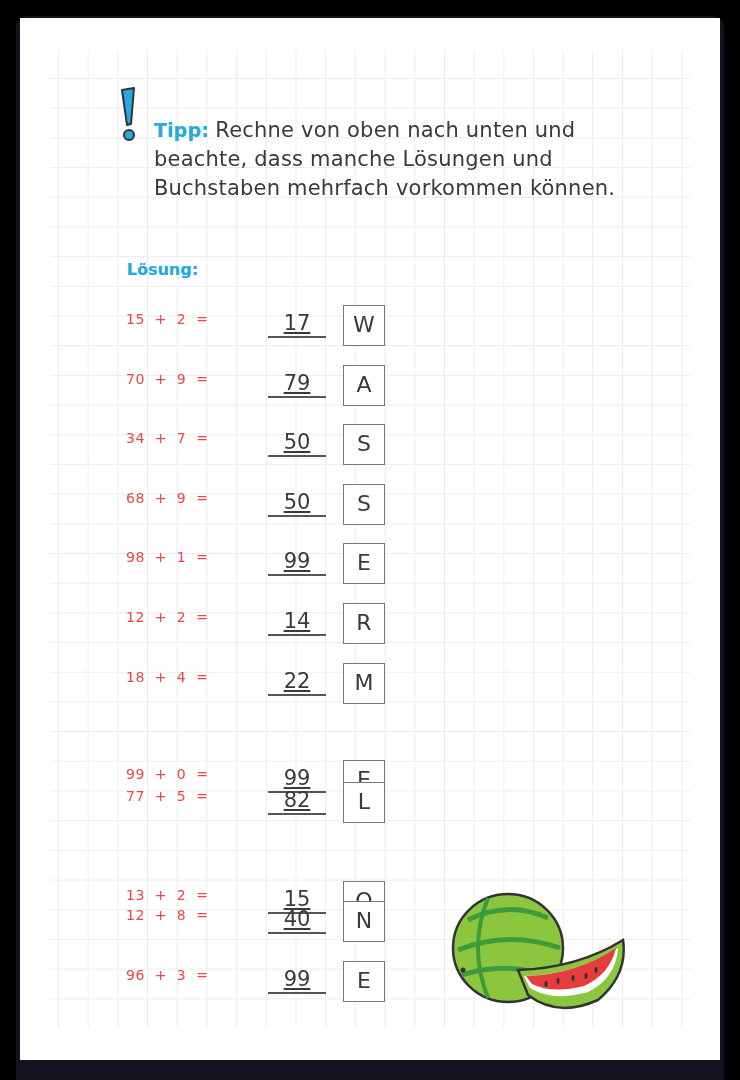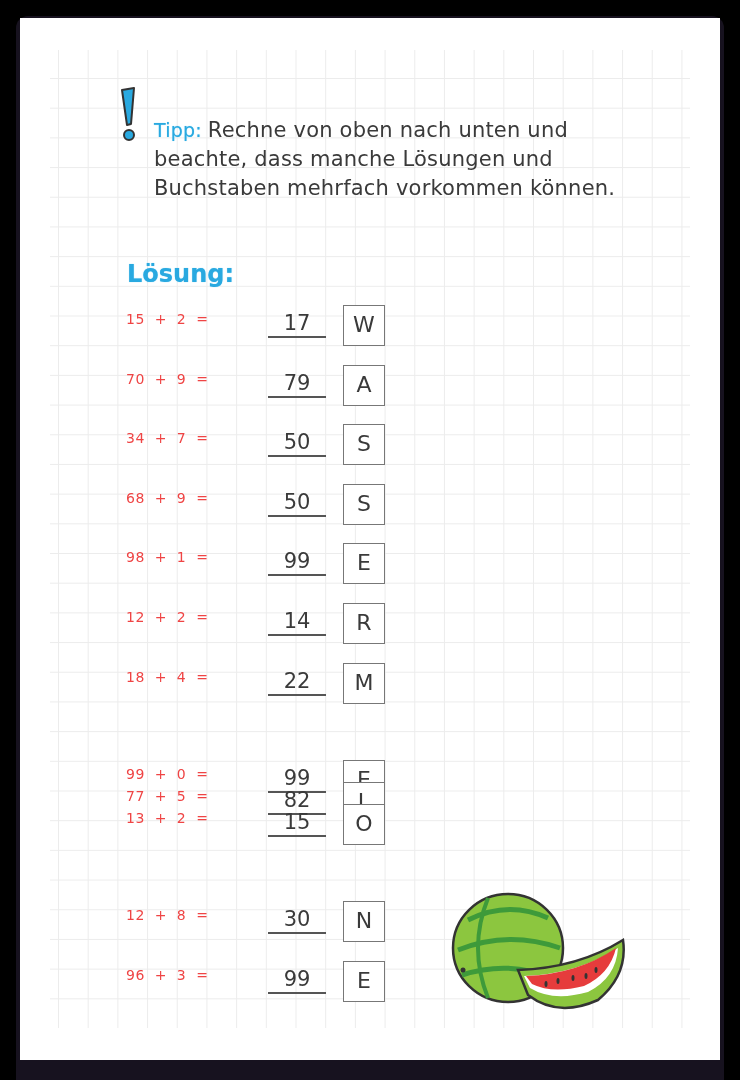--- a/index.html
+++ b/index.html
@@ -25,38 +25,39 @@
   }
   .tip {
     position:absolute; left:96px; top:68px; width:520px;
   }
   .excl { position:absolute; left:0; top:0; }
   .tip-text {
     position:absolute; left:38px; top:30px; width:500px;
     font-size:21px; line-height:29px; color:#3a3a3a; letter-spacing:0.2px;
   }
   .tip-label {
-    color:#29a9e0; font-weight:normal; font-size:19px; margin-right:6px;
+    color:#29a9e0; font-weight:bold; font-size:19px; margin-right:6px;
     text-shadow: 0 0 1px #7fd0f2;
   }
   .loesung {
     position:absolute; left:107px; top:242px;
-    color:#29a9e0; font-weight:bold; font-size:24px;
+    color:#29a9e0; font-weight:bold; font-size:16px;
     text-shadow: 0 0 1px #7fd0f2;
   }
   .rows { position:absolute; left:0; top:0; }
   .row { position:absolute; left:0; width:400px; height:42px; }
   .eq {
     position:absolute; left:106px; top:6px; font-size:14px; color:#ef4444;
     white-space:pre; letter-spacing:0.5px;
   }
   .ans {
     position:absolute; left:248px; top:6px; width:58px; text-align:center;
     font-size:21px; color:#3a3a3a; border-bottom:2px solid #555; line-height:24px;
     padding-bottom:1px;
+    text-decoration:underline;
   }
   .box {
     position:absolute; left:323px; top:0; width:40px; height:39px;
     border:1.5px solid #777; background:#fff;
     text-align:center; line-height:38px; font-size:22px; color:#3a3a3a;
   }
   .melon { position:absolute; left:428px; top:872px; }
 </style>
 </head>
 <body>
@@ -116,28 +117,28 @@
       <div class="row" style="top: 704.2px; margin-top: 38px;">
         <div class="eq">99  +  0  =</div>
         <div class="ans">99</div>
         <div class="box">E</div>
       </div>
       <div class="row" style="top: 763.8px;">
         <div class="eq">77  +  5  =</div>
         <div class="ans">82</div>
         <div class="box">L</div>
       </div>
-      <div class="row" style="top: 786px;">
+      <div class="row" style="top: 863px;">
         <div class="eq">13  +  2  =</div>
         <div class="ans">15</div>
         <div class="box">O</div>
       </div>
       <div class="row" style="top: 883px;">
         <div class="eq">12  +  8  =</div>
-        <div class="ans">30</div>
+        <div class="ans">40</div>
         <div class="box">N</div>
       </div>
       <div class="row" style="top: 942.6px;">
         <div class="eq">96  +  3  =</div>
         <div class="ans">99</div>
         <div class="box">E</div>
       </div>
     </div>
 
   <svg class="melon" width="190" height="130" viewBox="0 0 190 130">

